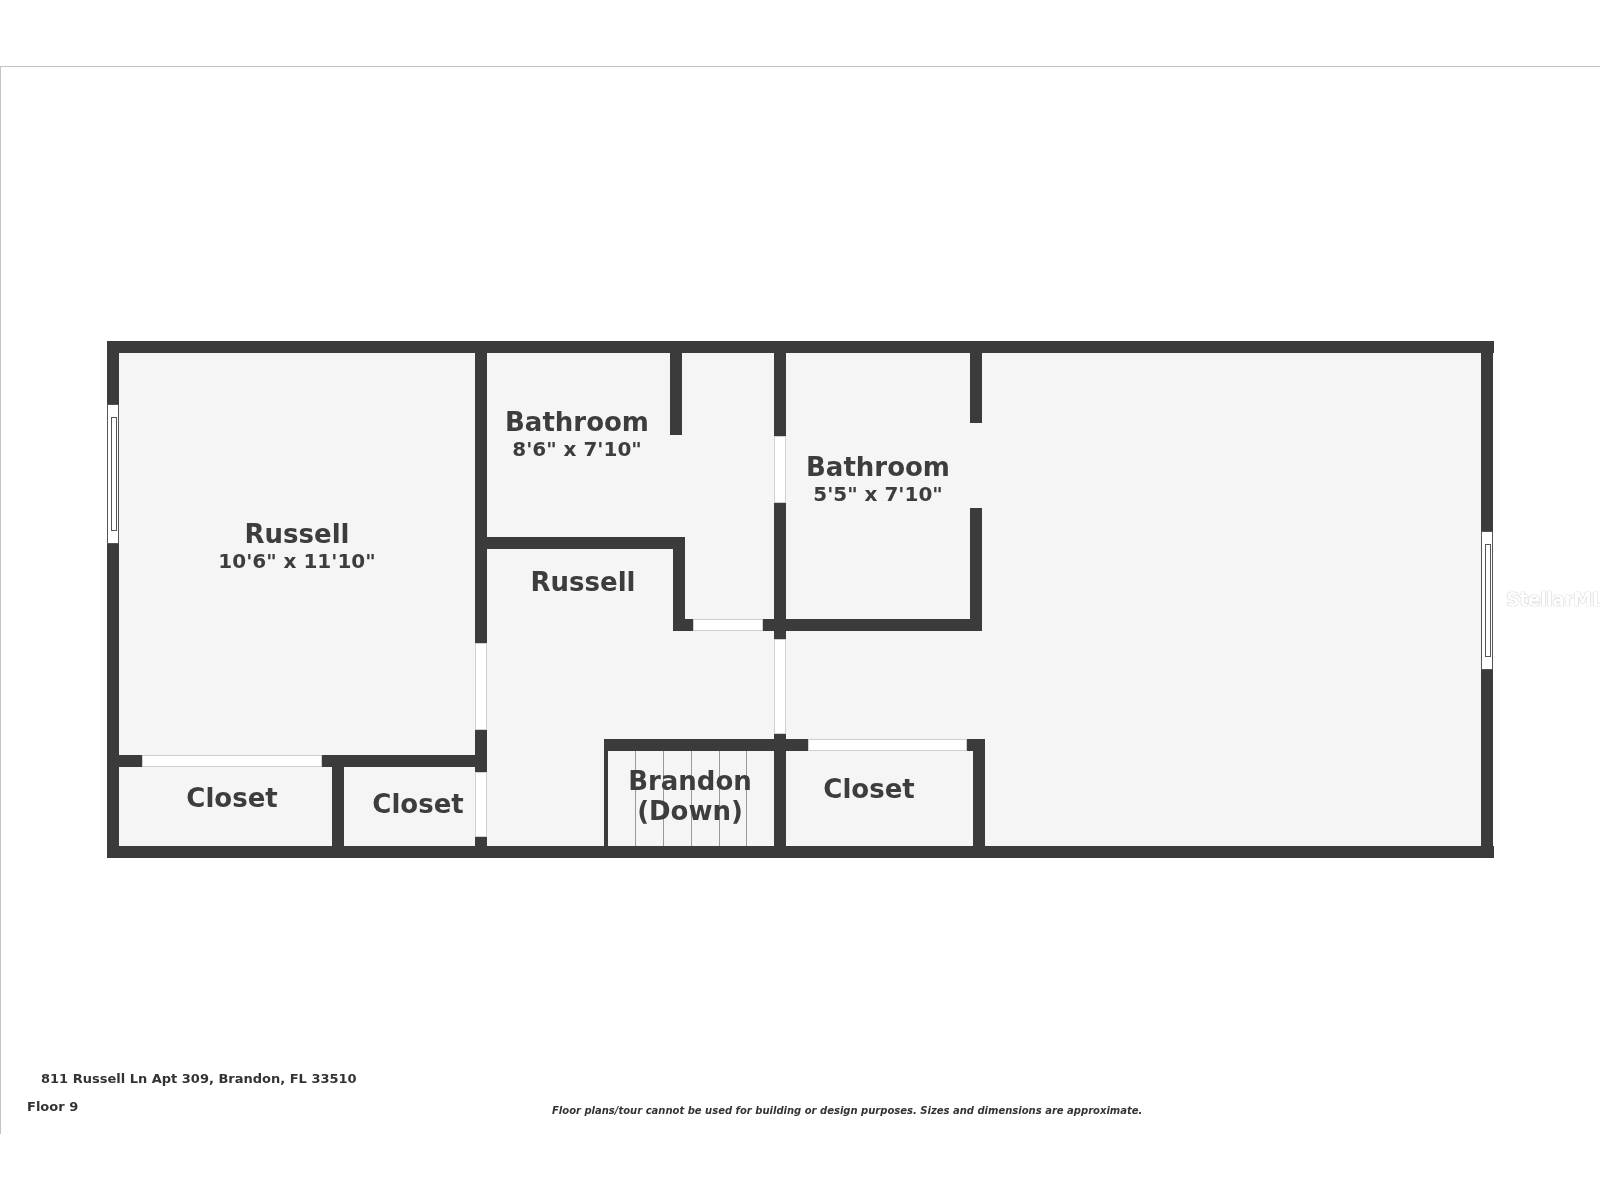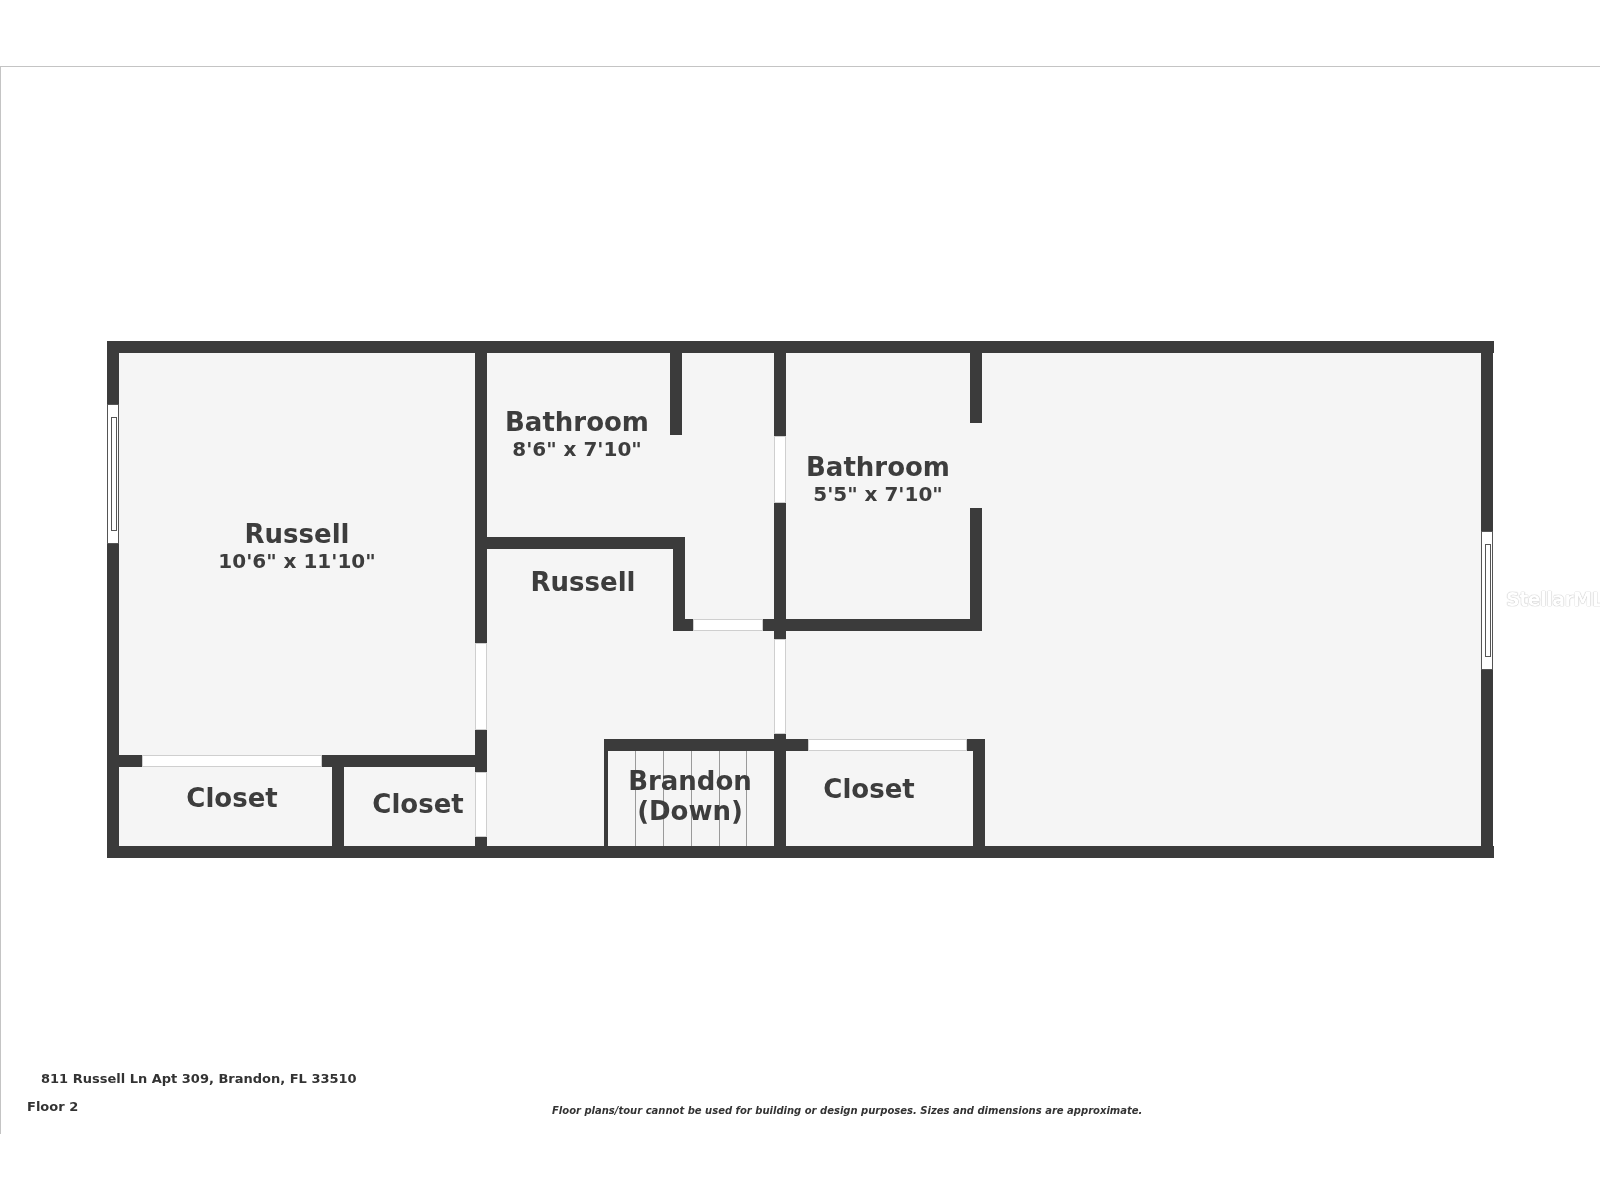--- a/index.html
+++ b/index.html
@@ -119,14 +119,14 @@
   </div>
   <div class="room-label" style="left:690px; top:767px;">
     <div class="room-name">Brandon</div>
     <div class="room-name">(Down)</div>
   </div>
 
   <div class="watermark">StellarMLS</div>
 </div>
 
 <div class="addr">811 Russell Ln Apt 309, Brandon, FL 33510</div>
-<div class="floor-no">Floor 2</div>
+<div class="floor-no">Floor 9</div>
 <div class="disclaimer">Floor plans/tour cannot be used for building or design purposes. Sizes and dimensions are approximate.</div>
 
 </body></html>

